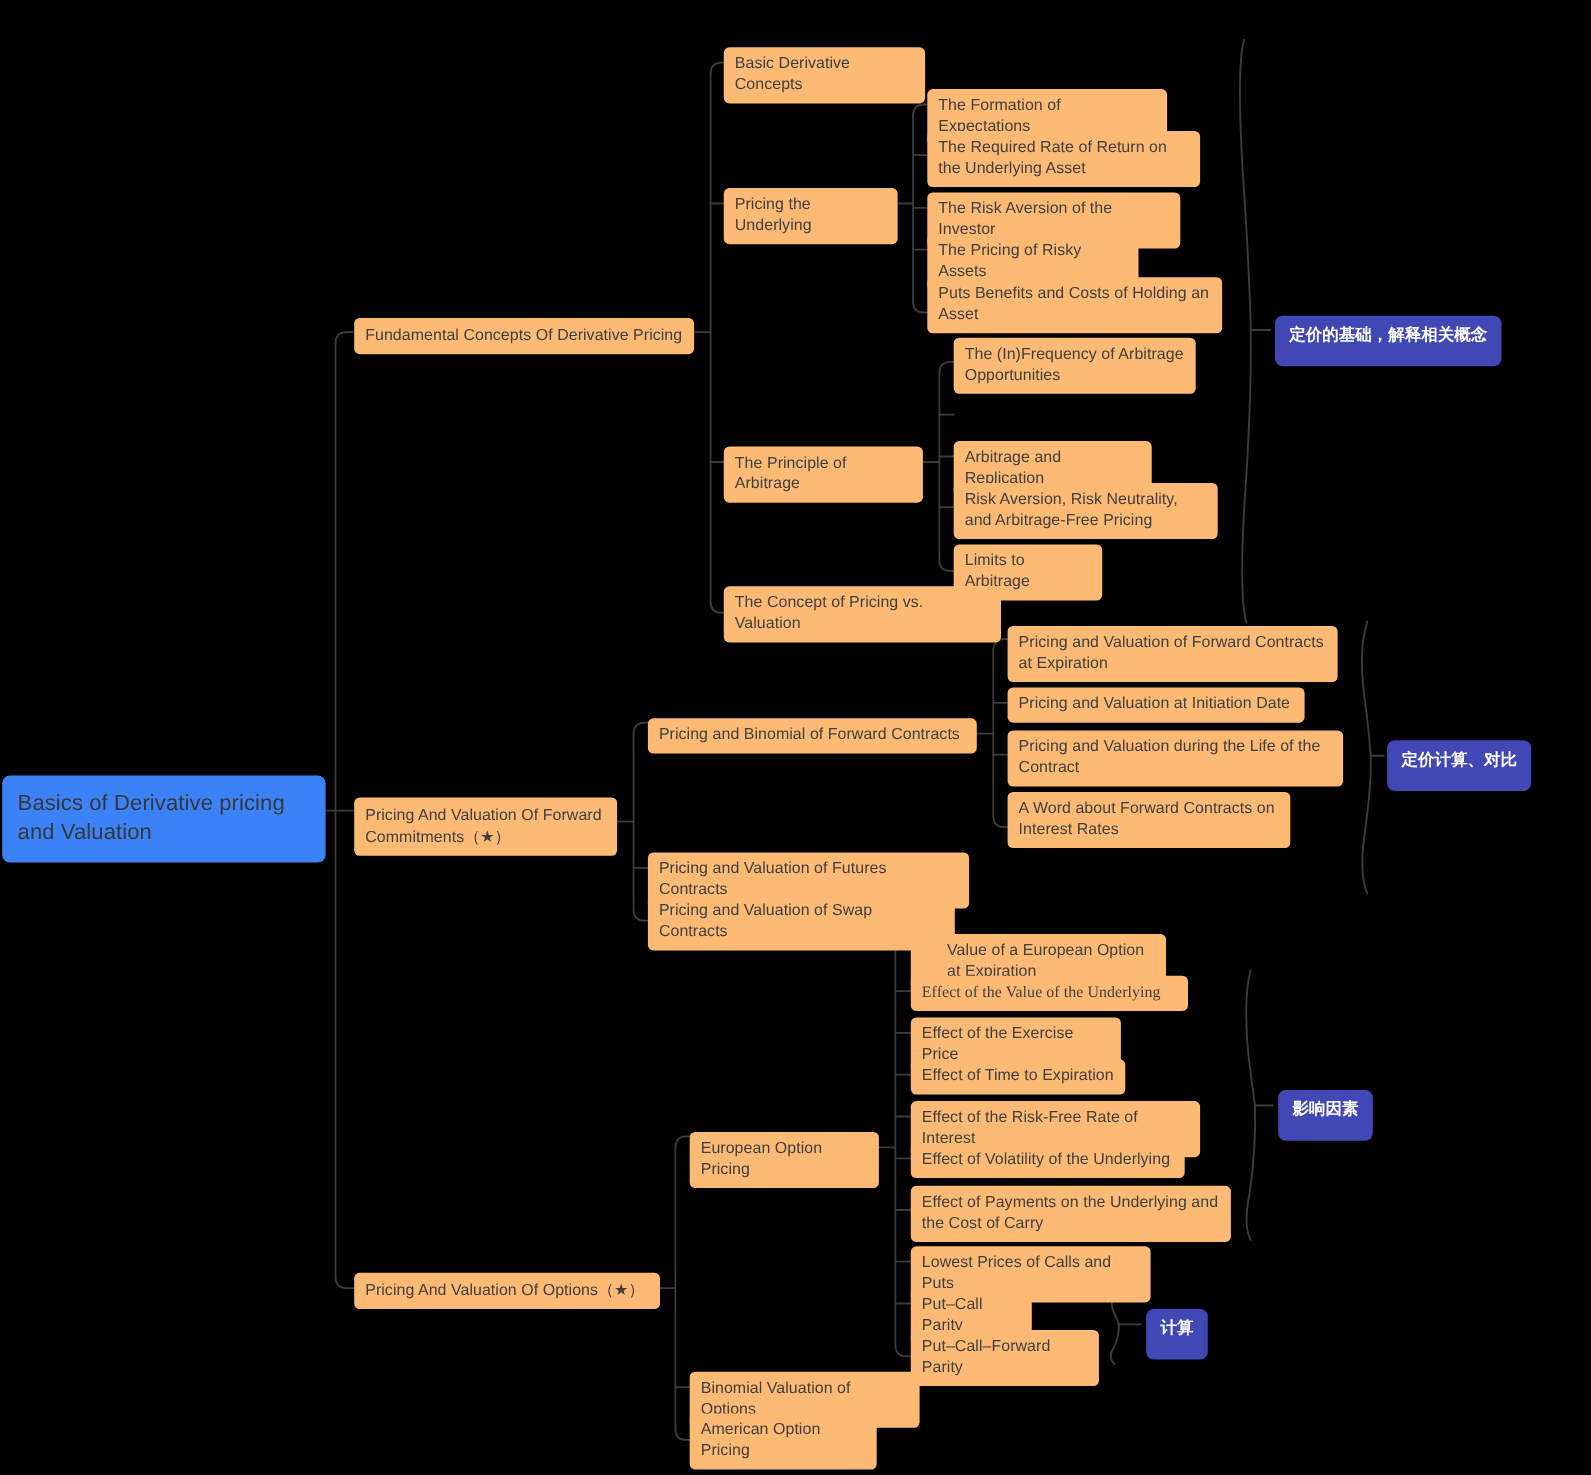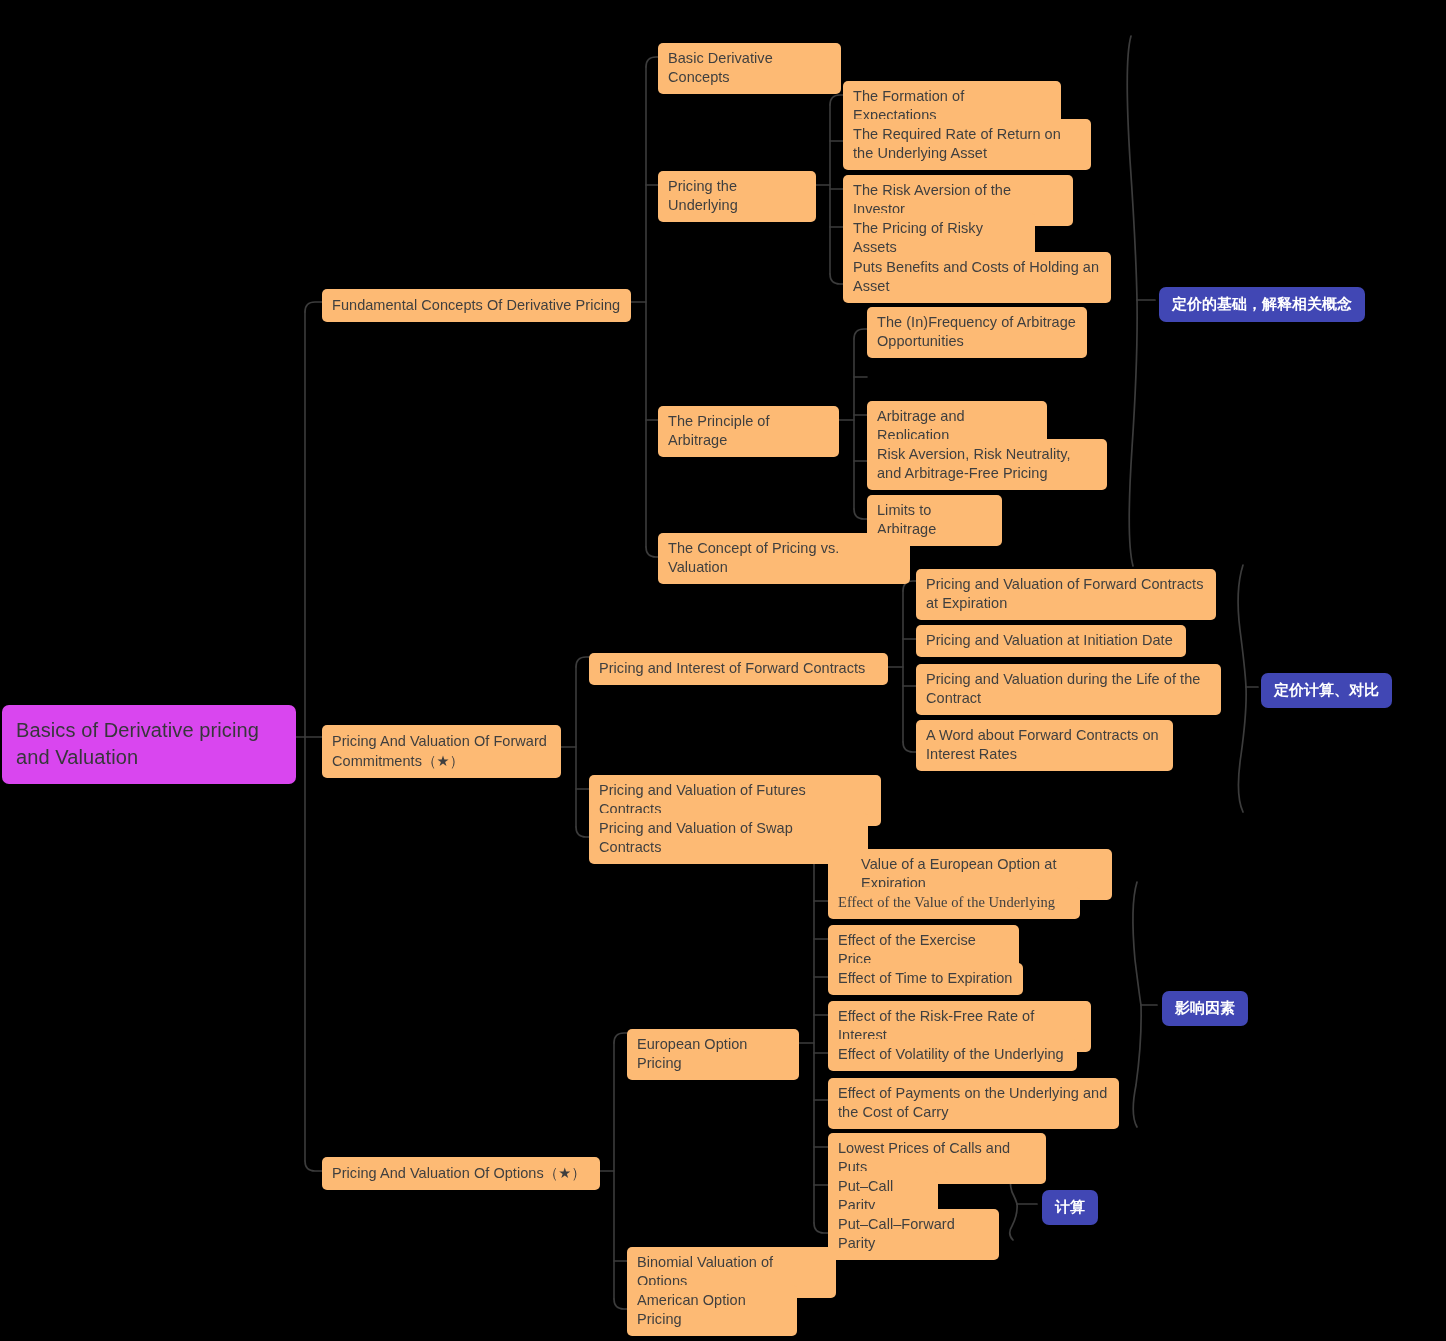--- a/index.html
+++ b/index.html
@@ -31,42 +31,42 @@
     background: #fdba74;
     color: #3f3f3f;
     border-radius: 5px;
     font-size: 14.5px;
     line-height: 19px;
     padding: 6px 10px 7px 10px;
     white-space: pre-wrap;
     letter-spacing: 0.05px;
   }
   .node.root {
-    background: #d946ef;
+    background: #3b82f6;
     color: #37373a;
     font-size: 20px;
     line-height: 27px;
     padding: 12px 14px 13px 14px;
     border-radius: 7px;
     letter-spacing: 0.1px;
   }
   .node.level2 {
     font-size: 14.5px;
     line-height: 20px;
   }
   .badge {
     position: absolute;
     box-sizing: border-box;
     background: #4147b4;
     color: #ffffff;
     border-radius: 7px;
     font-size: 15px;
     line-height: 20px;
     font-weight: bold;
-    padding: 7px 13px 8px 13px;
+    padding: 7px 13px 19px 13px;
     white-space: nowrap;
     font-family: "DejaVu Sans", "Liberation Sans", sans-serif;
   }
 </style>
 </head>
 <body>
 
 <div id="canvas">
 
   <svg id="edges" viewBox="0 0 1446 1341" xmlns="http://www.w3.org/2000/svg">
@@ -173,35 +173,35 @@
 
   <div class="node" style="left:867px; top:307px; width:220px;">The (In)Frequency of Arbitrage Opportunities</div>
   <div class="node" style="left:867px; top:401px; width:180px;">Arbitrage and Replication</div>
   <div class="node" style="left:867px; top:439px; width:240px;">Risk Aversion, Risk Neutrality, and Arbitrage-Free Pricing</div>
   <div class="node" style="left:867px; top:495px; width:135px;">Limits to Arbitrage</div>
 
   <div class="node" style="left:658px; top:533px; width:252px;">The Concept of Pricing vs. Valuation</div>
 
   <div class="node level2" style="left:322px; top:725px; width:239px;">Pricing And Valuation Of Forward Commitments（★）</div>
 
-  <div class="node" style="left:589px; top:653px; width:299px;">Pricing and Interest of Forward Contracts</div>
+  <div class="node" style="left:589px; top:653px; width:299px;">Pricing and Binomial of Forward Contracts</div>
 
   <div class="node" style="left:916px; top:569px; width:300px;">Pricing and Valuation of Forward Contracts at Expiration</div>
   <div class="node" style="left:916px; top:625px; width:270px;">Pricing and Valuation at Initiation Date</div>
   <div class="node" style="left:916px; top:664px; width:305px;">Pricing and Valuation during the Life of the Contract</div>
   <div class="node" style="left:916px; top:720px; width:257px;">A Word about Forward Contracts on Interest Rates</div>
 
   <div class="node" style="left:589px; top:775px; width:292px;">Pricing and Valuation of Futures Contracts</div>
   <div class="node" style="left:589px; top:813px; width:279px;">Pricing and Valuation of Swap Contracts</div>
 
   <div class="node level2" style="left:322px; top:1157px; width:278px;">Pricing And Valuation Of Options（★）</div>
 
   <div class="node" style="left:627px; top:1029px; width:172px;">European Option Pricing</div>
 
-  <div class="node" style="left:828px; top:849px; width:284px;padding-left:33px;">Value of a European Option at Expiration</div>
+  <div class="node" style="left:828px; top:849px; width:232px;padding-left:33px;">Value of a European Option at Expiration</div>
   <div class="node" style="left:828px; top:887px; width:252px;font-family:Liberation Serif, serif;">Effect of the Value of the Underlying</div>
   <div class="node" style="left:828px; top:925px; width:191px;">Effect of the Exercise Price</div>
   <div class="node" style="left:828px; top:963px; width:195px;">Effect of Time to Expiration</div>
   <div class="node" style="left:828px; top:1001px; width:263px;">Effect of the Risk-Free Rate of Interest</div>
   <div class="node" style="left:828px; top:1039px; width:249px;">Effect of Volatility of the Underlying</div>
   <div class="node" style="left:828px; top:1078px; width:291px;">Effect of Payments on the Underlying and the Cost of Carry</div>
   <div class="node" style="left:828px; top:1133px; width:218px;">Lowest Prices of Calls and Puts</div>
   <div class="node" style="left:828px; top:1171px; width:110px;">Put–Call Parity</div>
   <div class="node" style="left:828px; top:1209px; width:171px;">Put–Call–Forward Parity</div>
 

